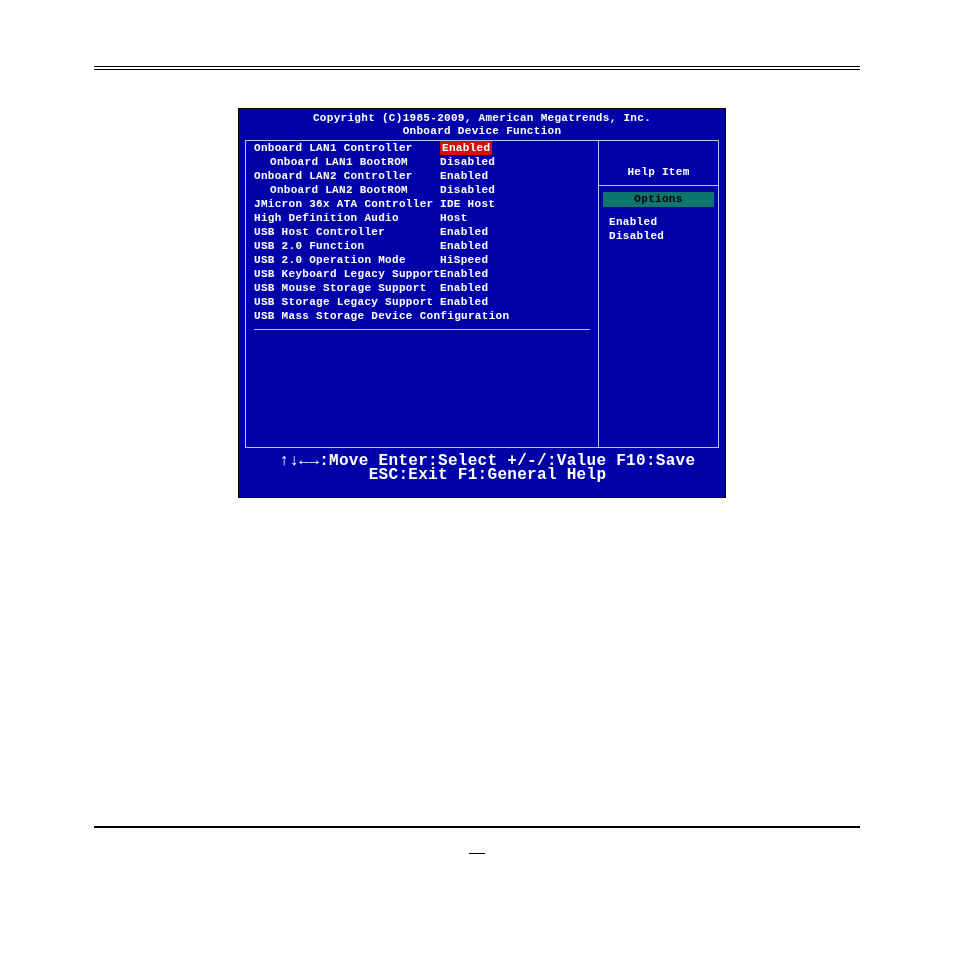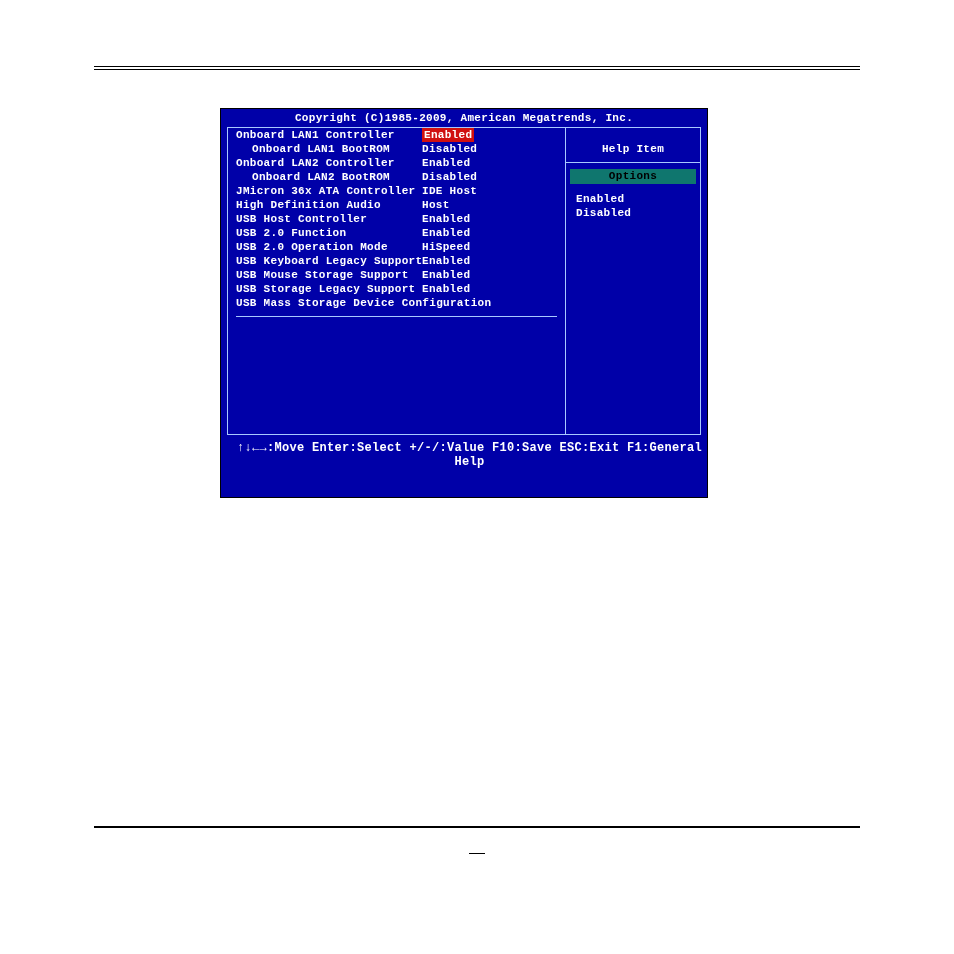--- a/index.html
+++ b/index.html
@@ -38,21 +38,21 @@
   .page-num .dash {
     border-top: 1px solid #000;
     display: inline-block;
     width: 16px;
     vertical-align: middle;
     margin: 0 2px;
   }
   .bios-screen {
     position: absolute;
     top: 108px;
-    left: 220px;
+    left: 238px;
     width: 488px;
     height: 390px;
     background: #0000a8;
     color: #ffffff;
     font-family: "Lucida Console", "Courier New", monospace;
     font-size: 11px;
     font-weight: bold;
     letter-spacing: 0.3px;
     border: 1px solid #000;
   }
@@ -67,23 +67,23 @@
     padding: 0 6px;
   }
   .bios-left {
     flex: 1;
     border: 1px solid #a8c8ff;
     border-right: none;
     padding: 0 8px;
     position: relative;
   }
   .bios-right {
-    width: 136px;
+    width: 121px;
     border: 1px solid #a8c8ff;
-    padding: 14px 0;
+    padding: 24px 0;
     text-align: center;
   }
   .setting-row {
     display: flex;
     line-height: 14px;
     height: 14px;
   }
   .setting-label {
     width: 186px;
     white-space: nowrap;
@@ -123,31 +123,32 @@
   }
   .help-opt {
     line-height: 14px;
     text-align: left;
     padding-left: 10px;
   }
   .bios-footer {
     text-align: center;
     line-height: 14px;
     padding: 6px 0 4px 11px;
-    font-size: 12px;
+    font-size: 16px;
   }
 </style>
 </head>
 <body>
 
 <div class="top-rule"></div>
 
 <div class="bios-screen">
   <div class="bios-header">
     <div>Copyright (C)1985-2009, American Megatrends, Inc.</div>
+    <div>Onboard Device Function</div>
   </div>
 
   <div class="bios-body">
     <div class="bios-left">
       <div id="settings-list">
           <div class="setting-row">
             <div class="setting-label">Onboard LAN1 Controller</div>
             <div style="flex: 1 1 0%;"><div class="setting-value selected">Enabled</div></div>
           </div>
           <div class="setting-row">

